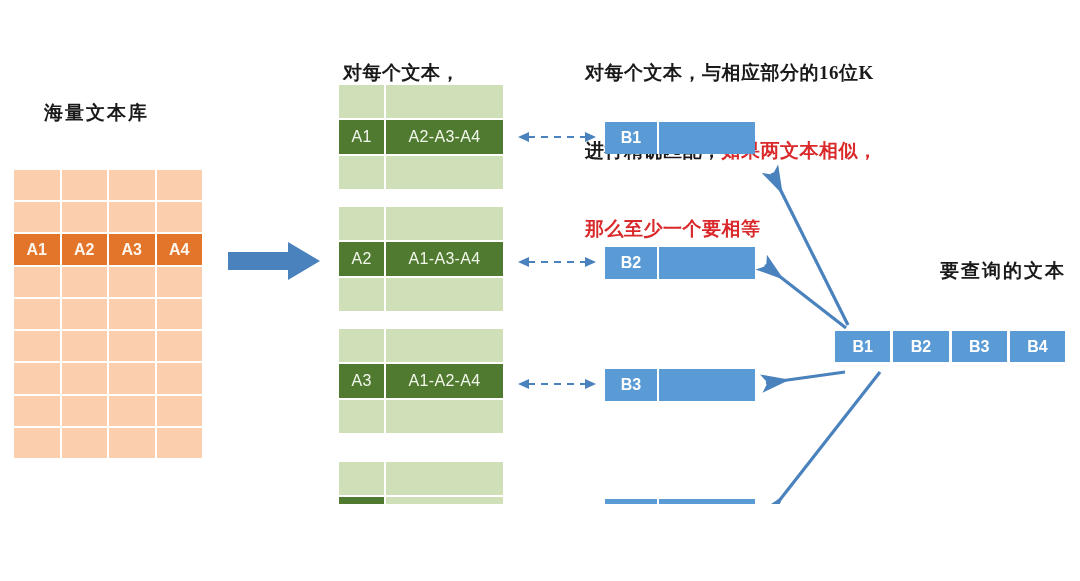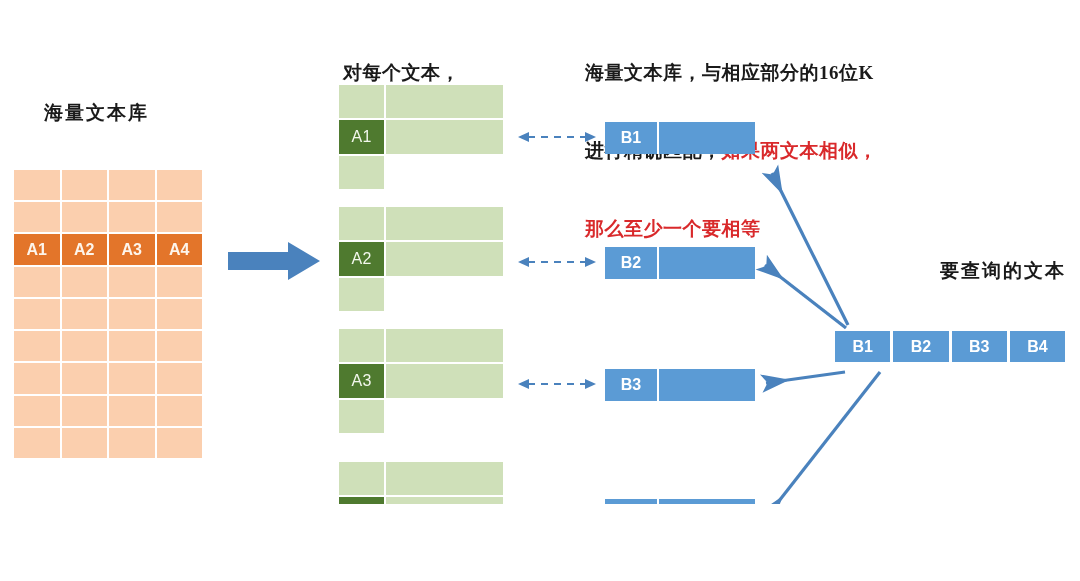--- a/index.html
+++ b/index.html
@@ -167,21 +167,21 @@
 <body>
 
 <div id="canvas">
 
   <div class="note" style="left:343px; top:8px;">
     <div>对每个文本，</div>
     <div>都分成4段存储</div>
   </div>
 
   <div class="note" style="left:585px; top:8px;">
-    <div>海量文本库，与相应部分的16位K</div>
+    <div>对每个文本，与相应部分的16位K</div>
     <div><span>进行精确匹配，</span><span class="red">如果两文本相似，</span></div>
     <div class="note red" style="position:static;font-family:Liberation Serif, serif;">那么至少一个要相等</div>
   </div>
 
   <div class="section-title" style="left:44px; top:100px;">海量文本库</div>
 
   <div class="section-title" style="left:940px; top:258px;">要查询的文本</div>
 
   <div id="corpus-grid">
     <div class="corpus-cell"></div>
@@ -231,36 +231,39 @@
   </div>
 
   <svg id="big-arrow" viewBox="0 0 92 42">
     <polygon points="0,12 60,12 60,2 92,21 60,40 60,30 0,30" fill="#4a82bd"></polygon>
   </svg>
 
   <div class="green-block" style="top:85px;">
     <div class="green-cell"></div>
     <div class="green-cell"></div>
     <div class="green-cell dark">A1</div>
+    <div class="green-cell dark">A2-A3-A4</div>
     <div class="green-cell"></div>
     <div class="green-cell"></div>
   </div>
 
   <div class="green-block" style="top:207px;">
     <div class="green-cell"></div>
     <div class="green-cell"></div>
     <div class="green-cell dark">A2</div>
+    <div class="green-cell dark">A1-A3-A4</div>
     <div class="green-cell"></div>
     <div class="green-cell"></div>
   </div>
 
   <div class="green-block" style="top:329px;">
     <div class="green-cell"></div>
     <div class="green-cell"></div>
     <div class="green-cell dark">A3</div>
+    <div class="green-cell dark">A1-A2-A4</div>
     <div class="green-cell"></div>
     <div class="green-cell"></div>
   </div>
 
   <div class="green-block" style="top:462px;">
     <div class="green-cell"></div>
     <div class="green-cell"></div>
     <div class="green-cell dark">A4</div>
     <div class="green-cell"></div>
     <div class="green-cell"></div>

